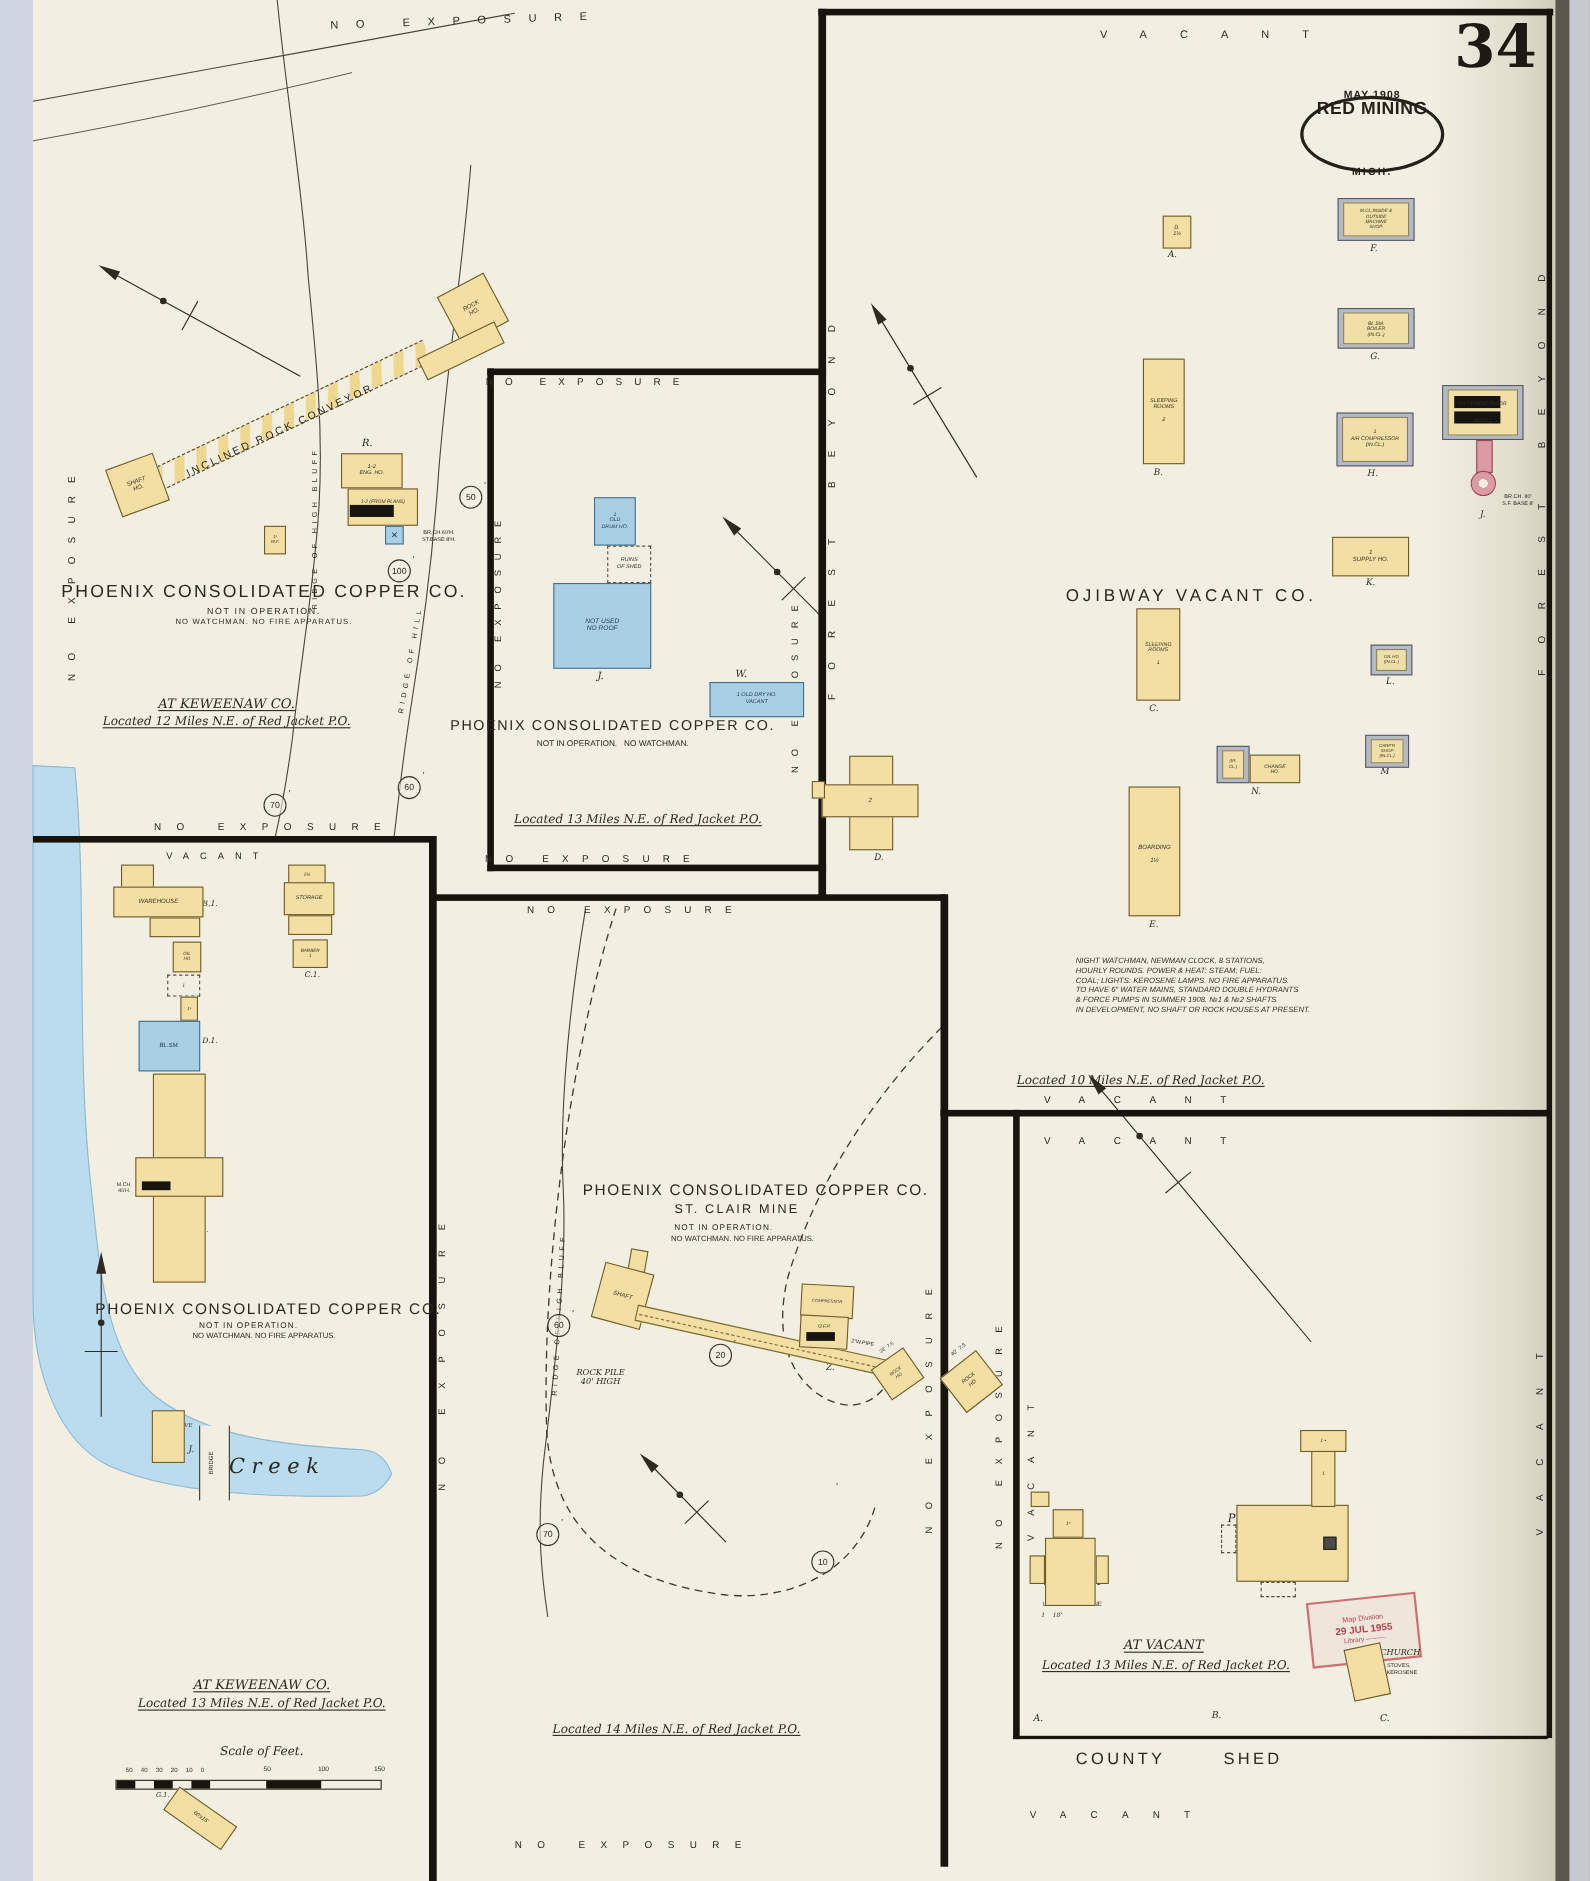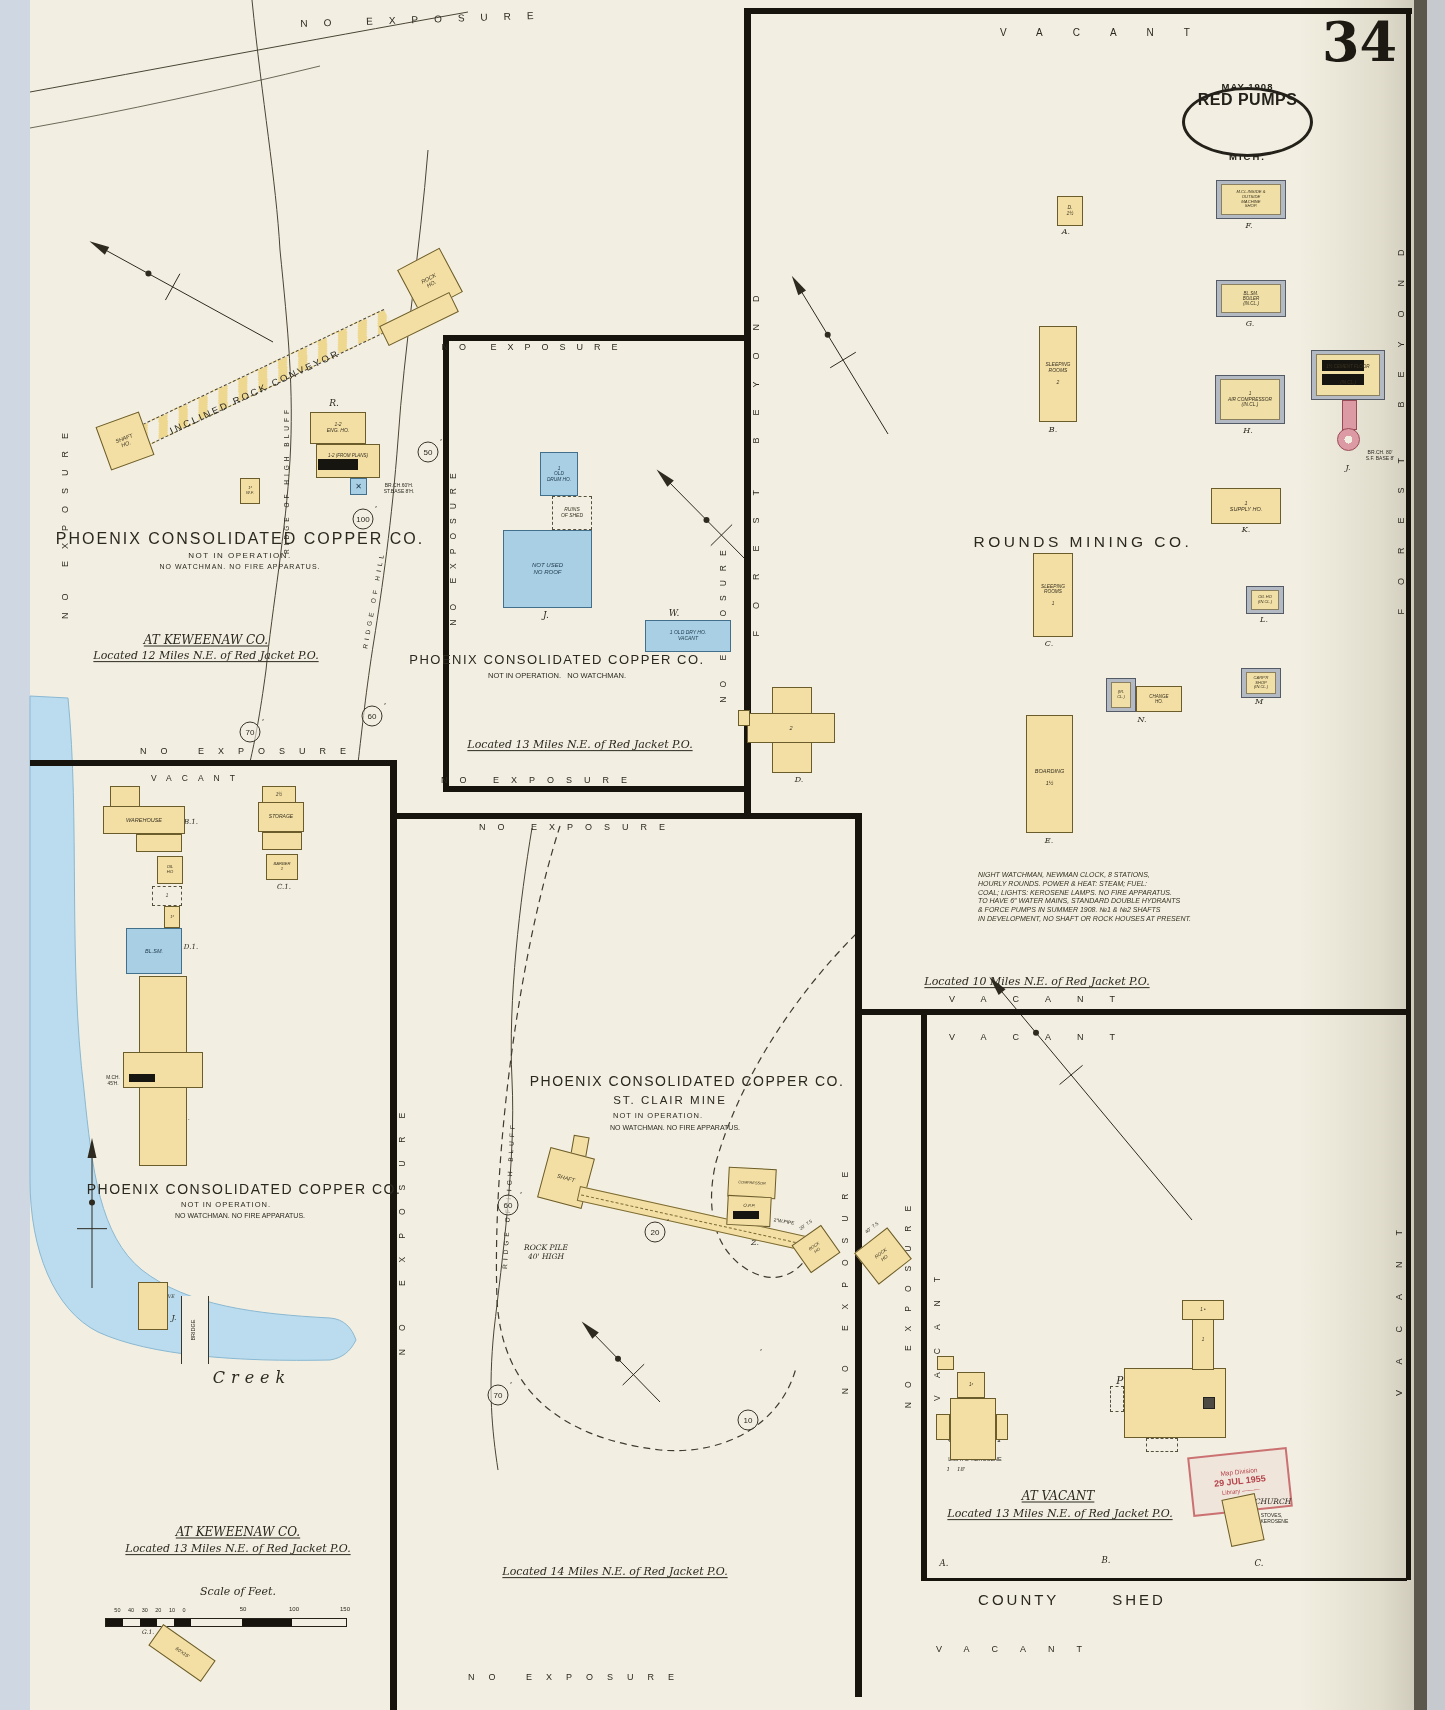--- a/index.html
+++ b/index.html
@@ -147,21 +147,21 @@
   <div class="bord" style="left:390px;top:813px;width:470px;height:6px"></div>
   <div class="bord" style="left:855px;top:813px;width:7px;height:884px"></div>
   <div class="bord" style="left:855px;top:1009px;width:553px;height:6px"></div>
   <div class="bord" style="left:921px;top:1009px;width:6px;height:572px"></div>
   <div class="bord" style="left:921px;top:1578px;width:486px;height:2.5px"></div>
 
   <div id="pagenum">34</div>
 
   <div id="oval">
     <span class="o1">MAY 1908</span>
-    <span class="o2">RED PUMPS</span>
+    <span class="o2">RED MINING</span>
     <span class="o3">MICH.</span>
   </div>
 
   <div id="stamp">
     <span class="s1">Map Division</span>
     <span class="s2">29 JUL 1955</span>
     <span class="s3">Library ———</span>
   </div>
 
   <div class="bridge"></div>
@@ -209,21 +209,21 @@
       <div class="lbl" style="left: 587px; top: 541px; font-size: 5px; transform: translate(-50%, -50%);">24</div>
       <div class="lbl" style="left: 510px; top: 600px; font-size: 5px; transform: translate(-50%, -50%);">1-2</div>
       <div class="lbl" style="left: 558px; top: 600px; font-size: 5px; transform: translate(-50%, -50%);">1-2</div>
       <div class="lbl" style="left: 557px; top: 660px; font-size: 13px; letter-spacing: 1.5px; transform: translate(-50%, -50%);">PHOENIX CONSOLIDATED COPPER CO.</div>
       <div class="lbl" style="left: 557px; top: 676px; font-size: 7.5px; transform: translate(-50%, -50%);">NOT IN OPERATION.   NO WATCHMAN.</div>
       <div class="lbl ital und" style="left: 580px; top: 745px; font-size: 11px; transform: translate(-50%, -50%);">Located 13 Miles N.E. of Red Jacket P.O.</div>
       <div class="lbl" style="left: 540px; top: 781px; font-size: 9px; letter-spacing: 12px; transform: translate(-50%, -50%);">NO EXPOSURE</div>
       <div class="lbl" style="left: 578px; top: 828px; font-size: 9px; letter-spacing: 12px; transform: translate(-50%, -50%);">NO EXPOSURE</div>
       <div class="lbl" style="left: 723px; top: 622px; font-size: 8.5px; letter-spacing: 9px; transform: translate(-50%, -50%) rotate(-90deg);">NO EXPOSURE</div>
       <div class="lbl" style="left: 757px; top: 455px; font-size: 9px; letter-spacing: 22px; transform: translate(-50%, -50%) rotate(-90deg);">FOREST BEYOND</div>
-      <div class="lbl" style="left: 1083px; top: 542px; font-size: 15.5px; letter-spacing: 3.5px; transform: translate(-50%, -50%);">ROUNDS MINING CO.</div>
+      <div class="lbl" style="left: 1083px; top: 542px; font-size: 15.5px; letter-spacing: 3.5px; transform: translate(-50%, -50%);">OJIBWAY VACANT CO.</div>
       <div class="lbl ital" style="left: 1066px; top: 232px; font-size: 8px; transform: translate(-50%, -50%);">A.</div>
       <div class="lbl ital" style="left: 1053px; top: 430px; font-size: 8px; transform: translate(-50%, -50%);">B.</div>
       <div class="lbl ital" style="left: 1049px; top: 644px; font-size: 8px; transform: translate(-50%, -50%);">C.</div>
       <div class="lbl ital" style="left: 799px; top: 780px; font-size: 8px; transform: translate(-50%, -50%);">D.</div>
       <div class="lbl ital" style="left: 1049px; top: 841px; font-size: 8px; transform: translate(-50%, -50%);">E.</div>
       <div class="lbl ital" style="left: 1249px; top: 226px; font-size: 8px; transform: translate(-50%, -50%);">F.</div>
       <div class="lbl ital" style="left: 1250px; top: 324px; font-size: 8px; transform: translate(-50%, -50%);">G.</div>
       <div class="lbl ital" style="left: 1248px; top: 431px; font-size: 8px; transform: translate(-50%, -50%);">H.</div>
       <div class="lbl ital" style="left: 1348px; top: 468px; font-size: 8px; transform: translate(-50%, -50%);">J.</div>
       <div class="lbl ital" style="left: 1246px; top: 530px; font-size: 8px; transform: translate(-50%, -50%);">K.</div>
@@ -253,21 +253,21 @@
 SHOP.</div>
       <div class="lbl ital" style="left: 157px; top: 1158px; font-size: 5.5px; transform: translate(-50%, -50%);">1    18'</div>
       <div class="lbl pre" style="left: 113px; top: 1081px; font-size: 4.8px; transform: translate(-50%, -50%);">M.CH.
 45'H.</div>
       <div class="lbl" style="left: 244px; top: 1190px; font-size: 14px; letter-spacing: 1.5px; transform: translate(-50%, -50%);">PHOENIX CONSOLIDATED COPPER CO.</div>
       <div class="lbl" style="left: 226px; top: 1205px; font-size: 7.5px; letter-spacing: 1px; transform: translate(-50%, -50%);">NOT IN OPERATION.</div>
       <div class="lbl" style="left: 240px; top: 1216px; font-size: 7px; transform: translate(-50%, -50%);">NO WATCHMAN. NO FIRE APPARATUS.</div>
       <div class="lbl pre ital" style="left: 157px; top: 1300px; font-size: 4.8px; transform: translate(-50%, -50%);">LOCOMOTIVE
 HO.</div>
       <div class="lbl ital" style="left: 174px; top: 1318px; font-size: 8px; transform: translate(-50%, -50%);">J.</div>
-      <div class="lbl ital" style="left: 252px; top: 1378px; font-size: 16px; letter-spacing: 6px; transform: translate(-50%, -50%);">Creek</div>
+      <div class="lbl ital" style="left: 252px; top: 1334px; font-size: 19px; letter-spacing: 6px; transform: translate(-50%, -50%);">Creek</div>
       <div class="lbl" style="left: 193px; top: 1330px; font-size: 5.5px; transform: translate(-50%, -50%) rotate(-90deg);">BRIDGE</div>
       <div class="lbl ital und" style="left: 238px; top: 1532px; font-size: 12px; transform: translate(-50%, -50%);">AT KEWEENAW CO.</div>
       <div class="lbl ital und" style="left: 238px; top: 1549px; font-size: 11px; transform: translate(-50%, -50%);">Located 13 Miles N.E. of Red Jacket P.O.</div>
       <div class="lbl ital" style="left: 148px; top: 1632px; font-size: 6px; transform: translate(-50%, -50%);">G.1.</div>
       <div class="lbl" style="left: 687px; top: 1082px; font-size: 14px; letter-spacing: 1.5px; transform: translate(-50%, -50%);">PHOENIX CONSOLIDATED COPPER CO.</div>
       <div class="lbl" style="left: 670px; top: 1100px; font-size: 11.5px; letter-spacing: 2px; transform: translate(-50%, -50%);">ST. CLAIR MINE</div>
       <div class="lbl" style="left: 658px; top: 1116px; font-size: 7.5px; letter-spacing: 1px; transform: translate(-50%, -50%);">NOT IN OPERATION.</div>
       <div class="lbl" style="left: 675px; top: 1128px; font-size: 7px; transform: translate(-50%, -50%);">NO WATCHMAN. NO FIRE APPARATUS.</div>
       <div class="lbl" style="left: 509px; top: 1195px; font-size: 6.5px; letter-spacing: 4px; transform: translate(-50%, -50%) rotate(-87deg);">RIDGE OF HIGH BLUFF</div>
       <div class="lbl" style="left: 600px; top: 1197px; font-size: 5px; transform: translate(-50%, -50%) rotate(12deg);">ROCK</div>

